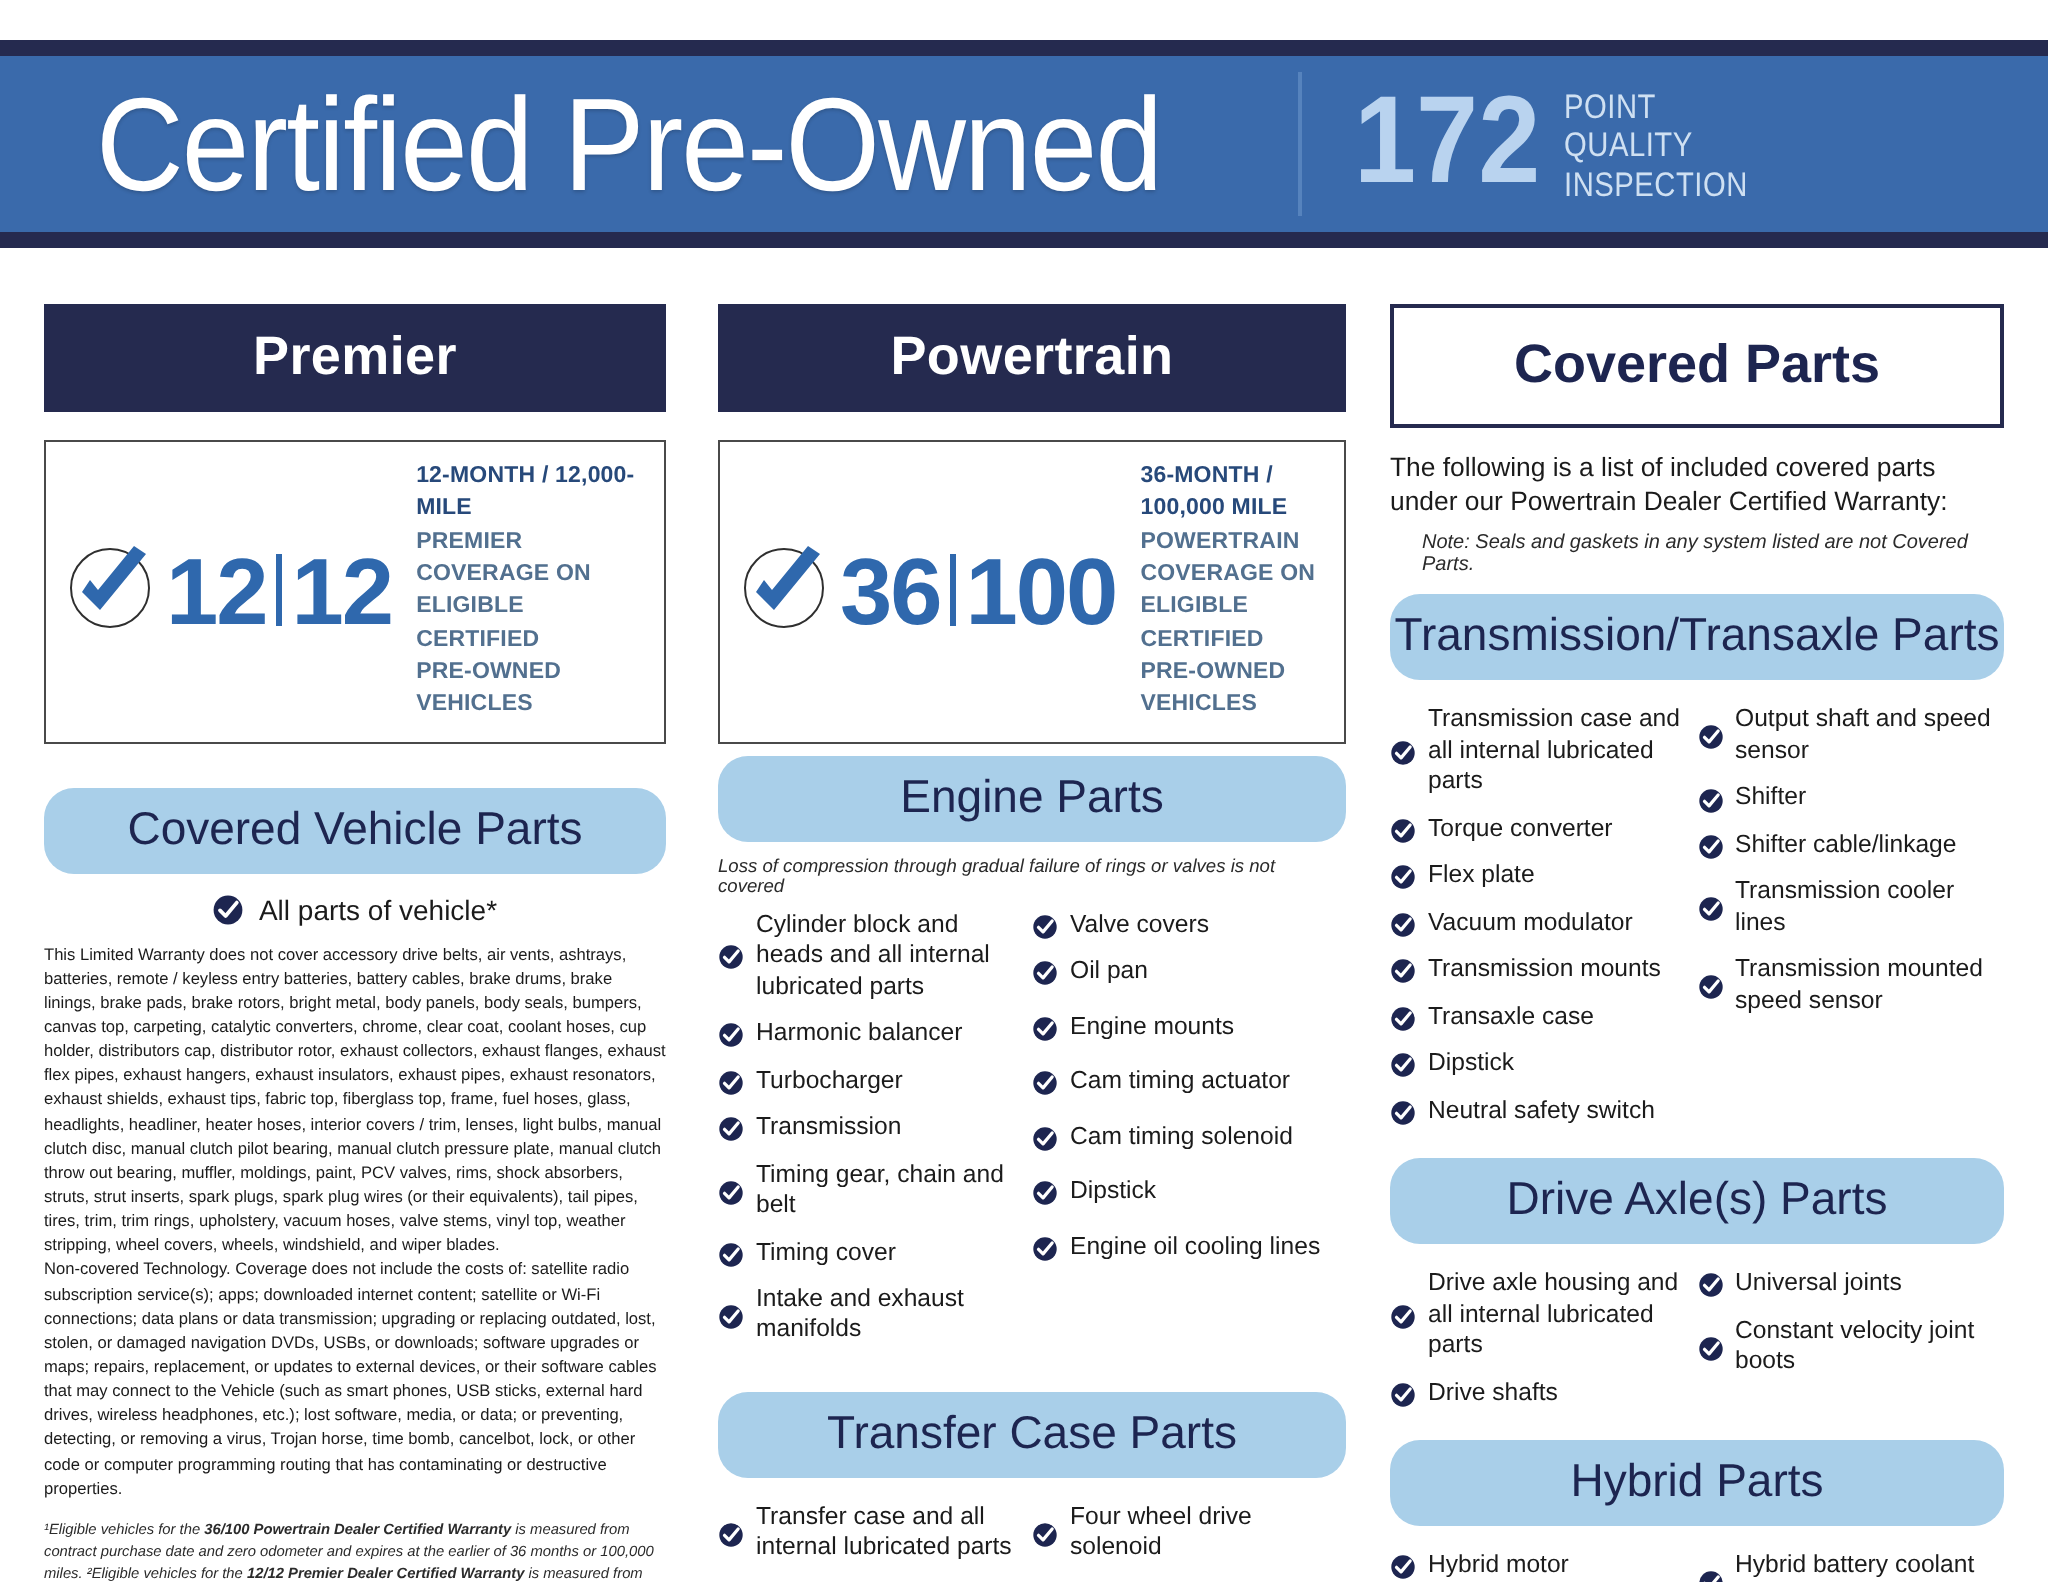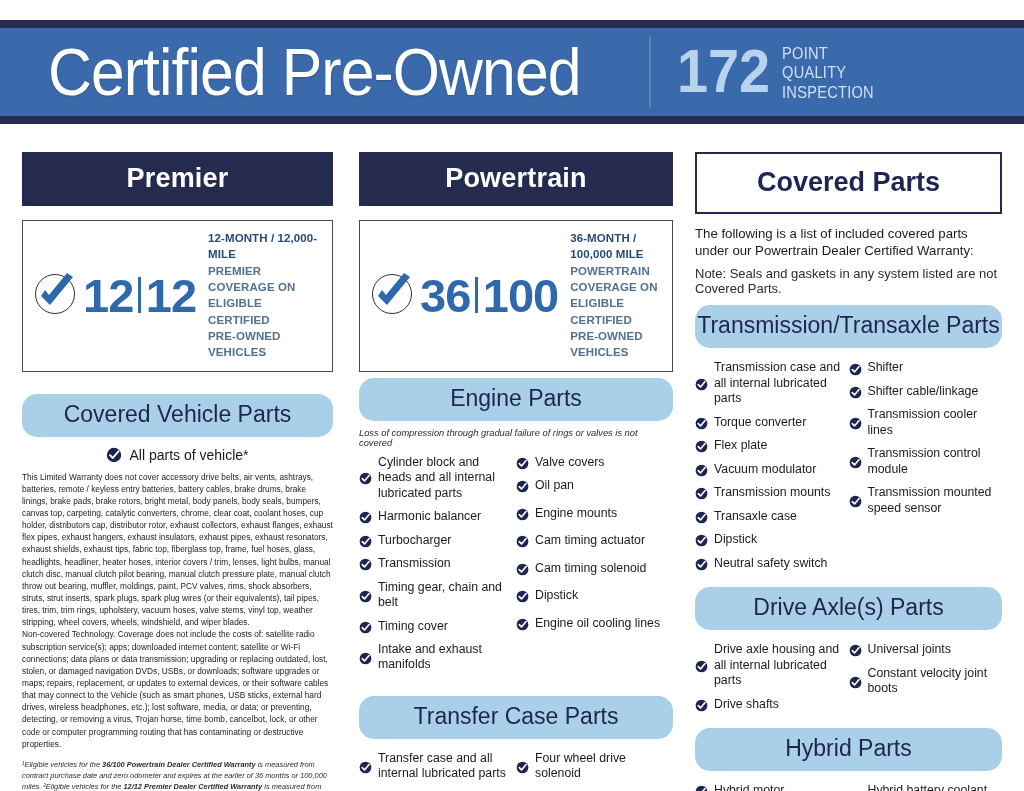--- a/index.html
+++ b/index.html
@@ -113,21 +113,21 @@
     font-size:8.3px; line-height:1.465; color:#1b1b1b; text-align:left;
     margin-top:8px;
   }
   .fine b { font-weight:400; }
   .foot {
     font-size:7.4px; line-height:1.5; color:#2b2b2b; font-style:italic; margin-top:9px;
   }
   .foot b { font-weight:700; font-style:italic; }
 
   .note-intro { font-size:13.2px; line-height:1.3; color:#1b1b1b; margin-top:11px; }
-  .note-small { font-size:13px; color:#2b2b2b; margin-top:7px; }
+  .note-small { font-size:10px; font-style:italic; color:#2b2b2b; margin-top:7px;margin-left:16px; }
   .note-italic { font-size:9.3px; font-style:italic; color:#2b2b2b; margin:7px 0 7px 0; }
 </style>
 </head>
 <body>
 
 <div id="page">
 
   <div class="hdr-wrap">
     <div class="hdr-strip"></div>
     <div class="hdr-band">
@@ -409,42 +409,42 @@
               </svg>
               <span class="txt">Neutral safety switch</span>
             </div>
         </div>
         <div class="lcol">
           <div class="li">
               <svg class="tick" viewBox="0 0 16 16">
                 <circle cx="8" cy="8" r="7.2" fill="#1d2550"></circle>
                 <path d="M4 8.2 L6.8 11 L12.4 4.3" stroke="#fff" stroke-width="2" fill="none" stroke-linecap="round" stroke-linejoin="round"></path>
               </svg>
+              <span class="txt">Output shaft and speed sensor</span>
+            </div>
+          <div class="li">
+              <svg class="tick" viewBox="0 0 16 16">
+                <circle cx="8" cy="8" r="7.2" fill="#1d2550"></circle>
+                <path d="M4 8.2 L6.8 11 L12.4 4.3" stroke="#fff" stroke-width="2" fill="none" stroke-linecap="round" stroke-linejoin="round"></path>
+              </svg>
               <span class="txt">Shifter</span>
             </div>
           <div class="li">
               <svg class="tick" viewBox="0 0 16 16">
                 <circle cx="8" cy="8" r="7.2" fill="#1d2550"></circle>
                 <path d="M4 8.2 L6.8 11 L12.4 4.3" stroke="#fff" stroke-width="2" fill="none" stroke-linecap="round" stroke-linejoin="round"></path>
               </svg>
               <span class="txt">Shifter cable/linkage</span>
             </div>
           <div class="li">
               <svg class="tick" viewBox="0 0 16 16">
                 <circle cx="8" cy="8" r="7.2" fill="#1d2550"></circle>
                 <path d="M4 8.2 L6.8 11 L12.4 4.3" stroke="#fff" stroke-width="2" fill="none" stroke-linecap="round" stroke-linejoin="round"></path>
               </svg>
               <span class="txt">Transmission cooler lines</span>
-            </div>
-          <div class="li">
-              <svg class="tick" viewBox="0 0 16 16">
-                <circle cx="8" cy="8" r="7.2" fill="#1d2550"></circle>
-                <path d="M4 8.2 L6.8 11 L12.4 4.3" stroke="#fff" stroke-width="2" fill="none" stroke-linecap="round" stroke-linejoin="round"></path>
-              </svg>
-              <span class="txt">Transmission control module</span>
             </div>
           <div class="li">
               <svg class="tick" viewBox="0 0 16 16">
                 <circle cx="8" cy="8" r="7.2" fill="#1d2550"></circle>
                 <path d="M4 8.2 L6.8 11 L12.4 4.3" stroke="#fff" stroke-width="2" fill="none" stroke-linecap="round" stroke-linejoin="round"></path>
               </svg>
               <span class="txt">Transmission mounted speed sensor</span>
             </div>
         </div>
       </div>

